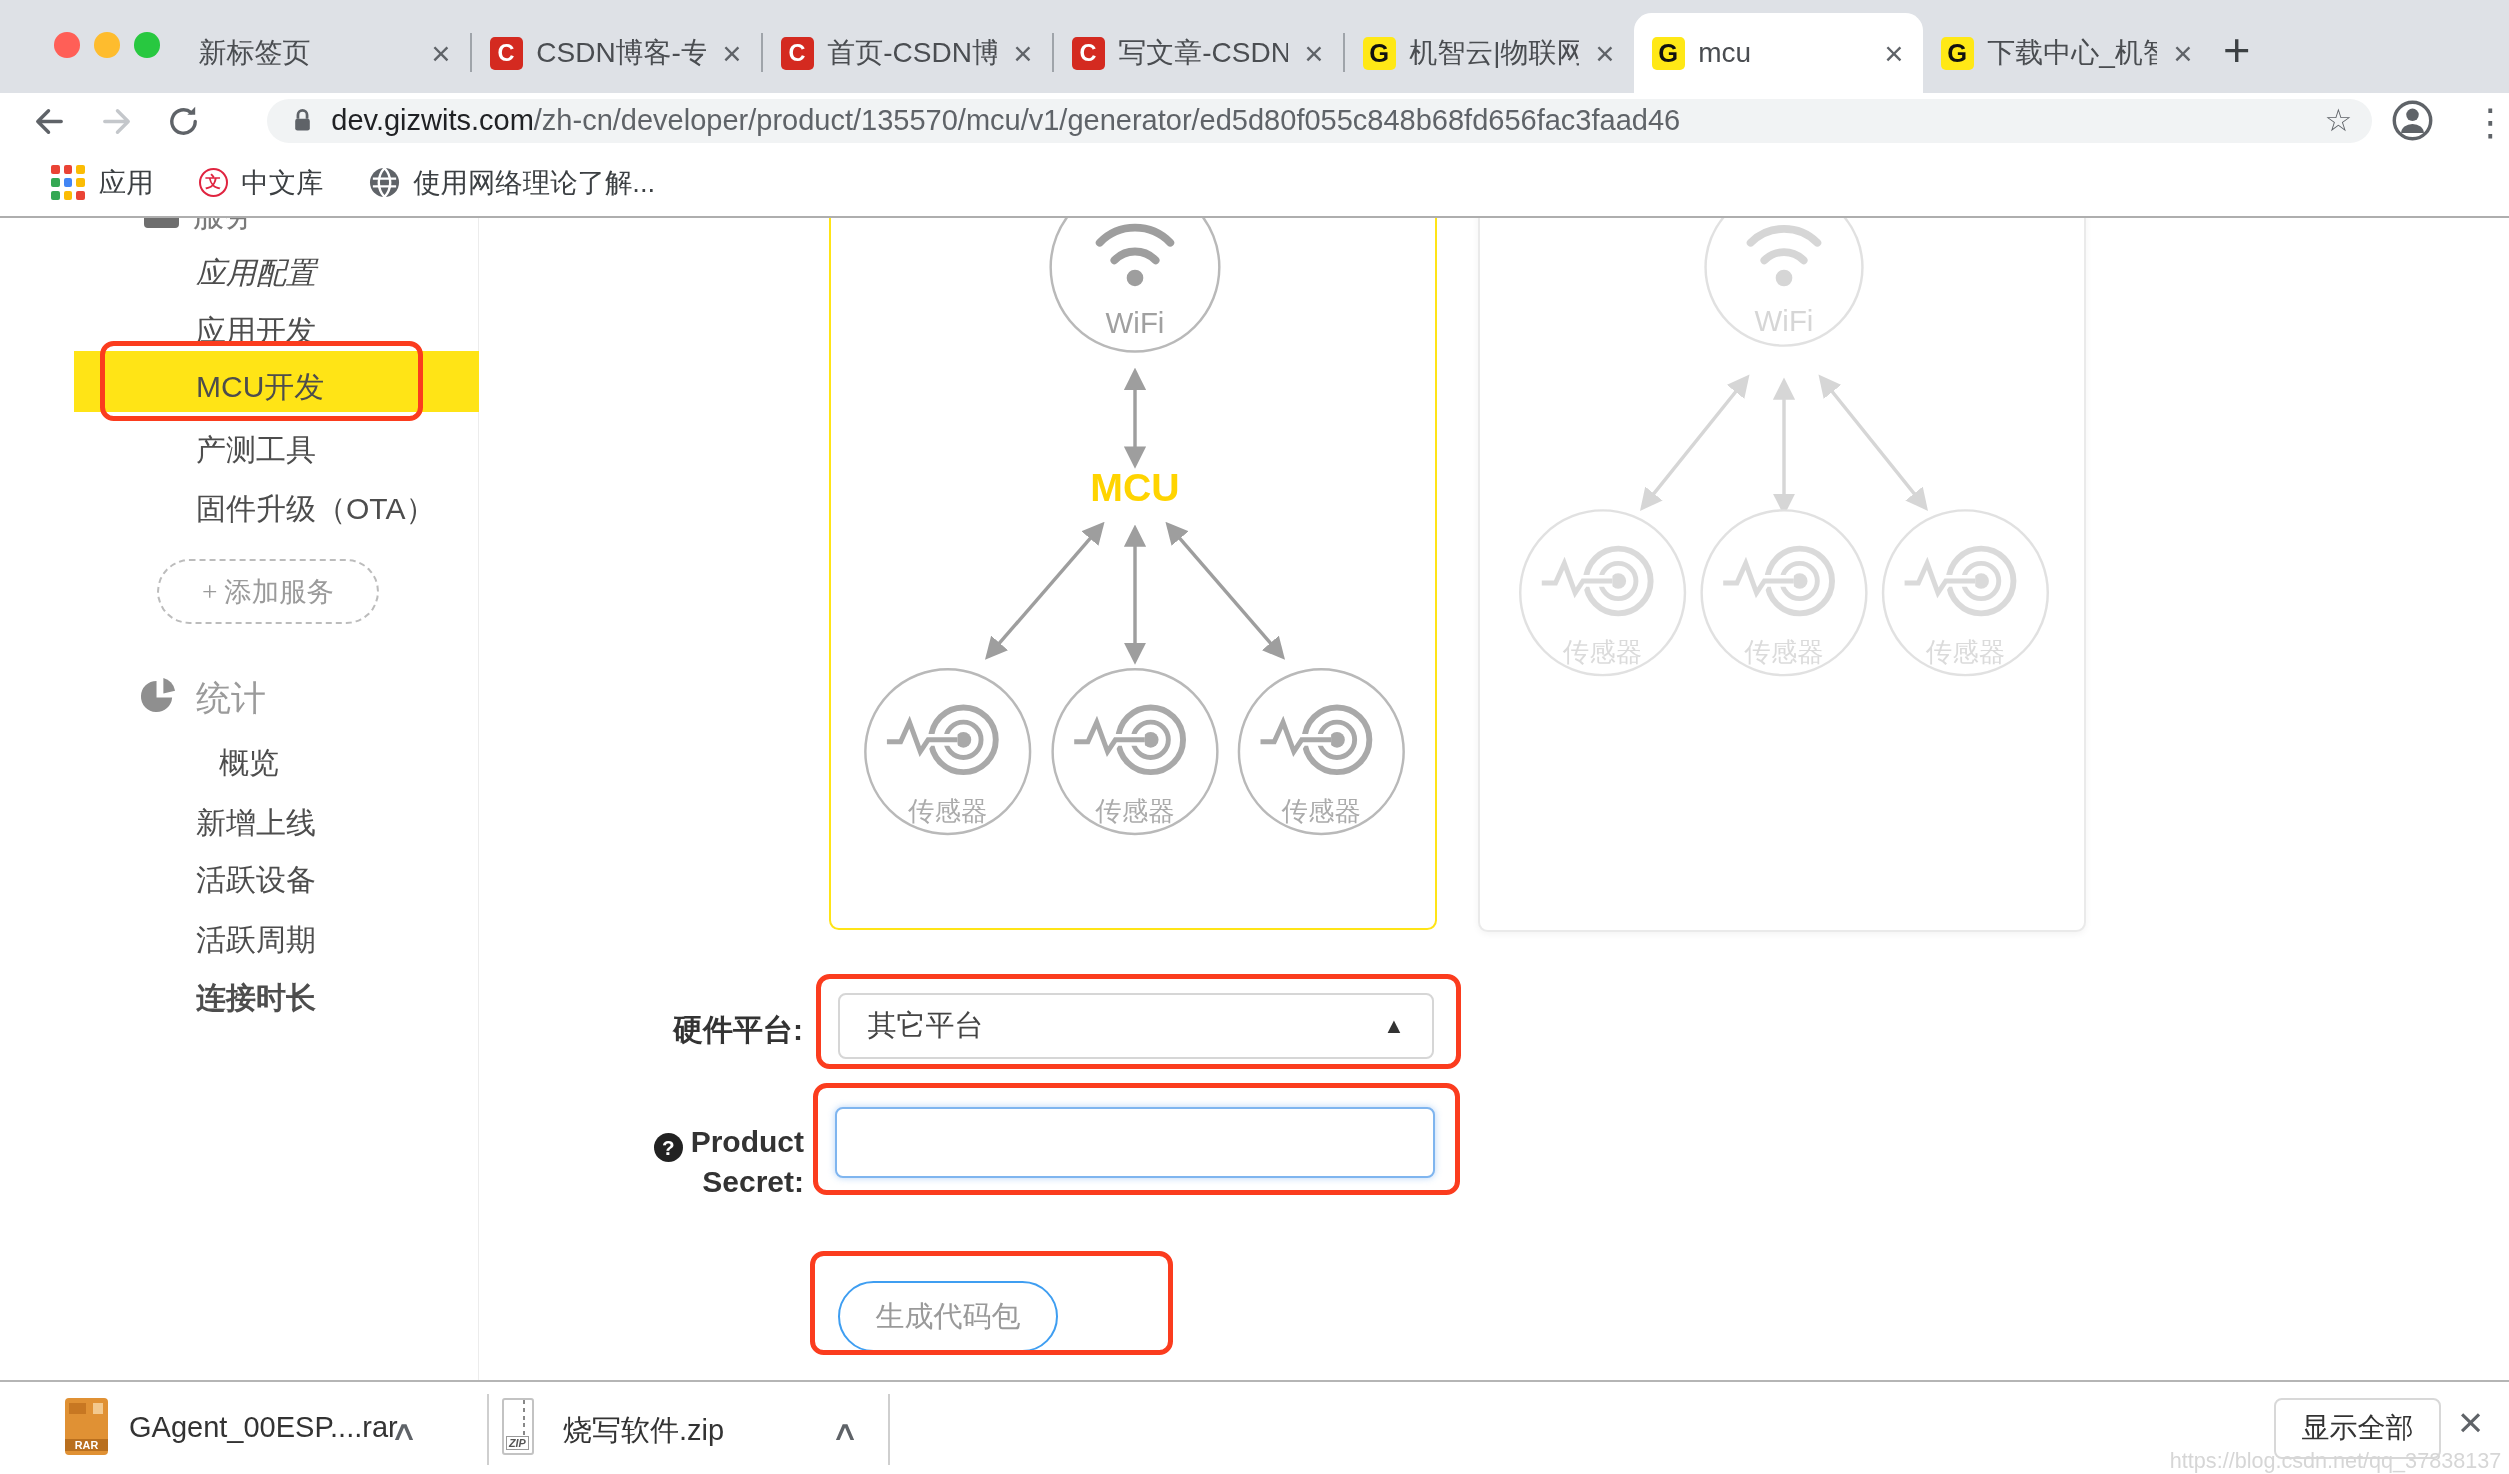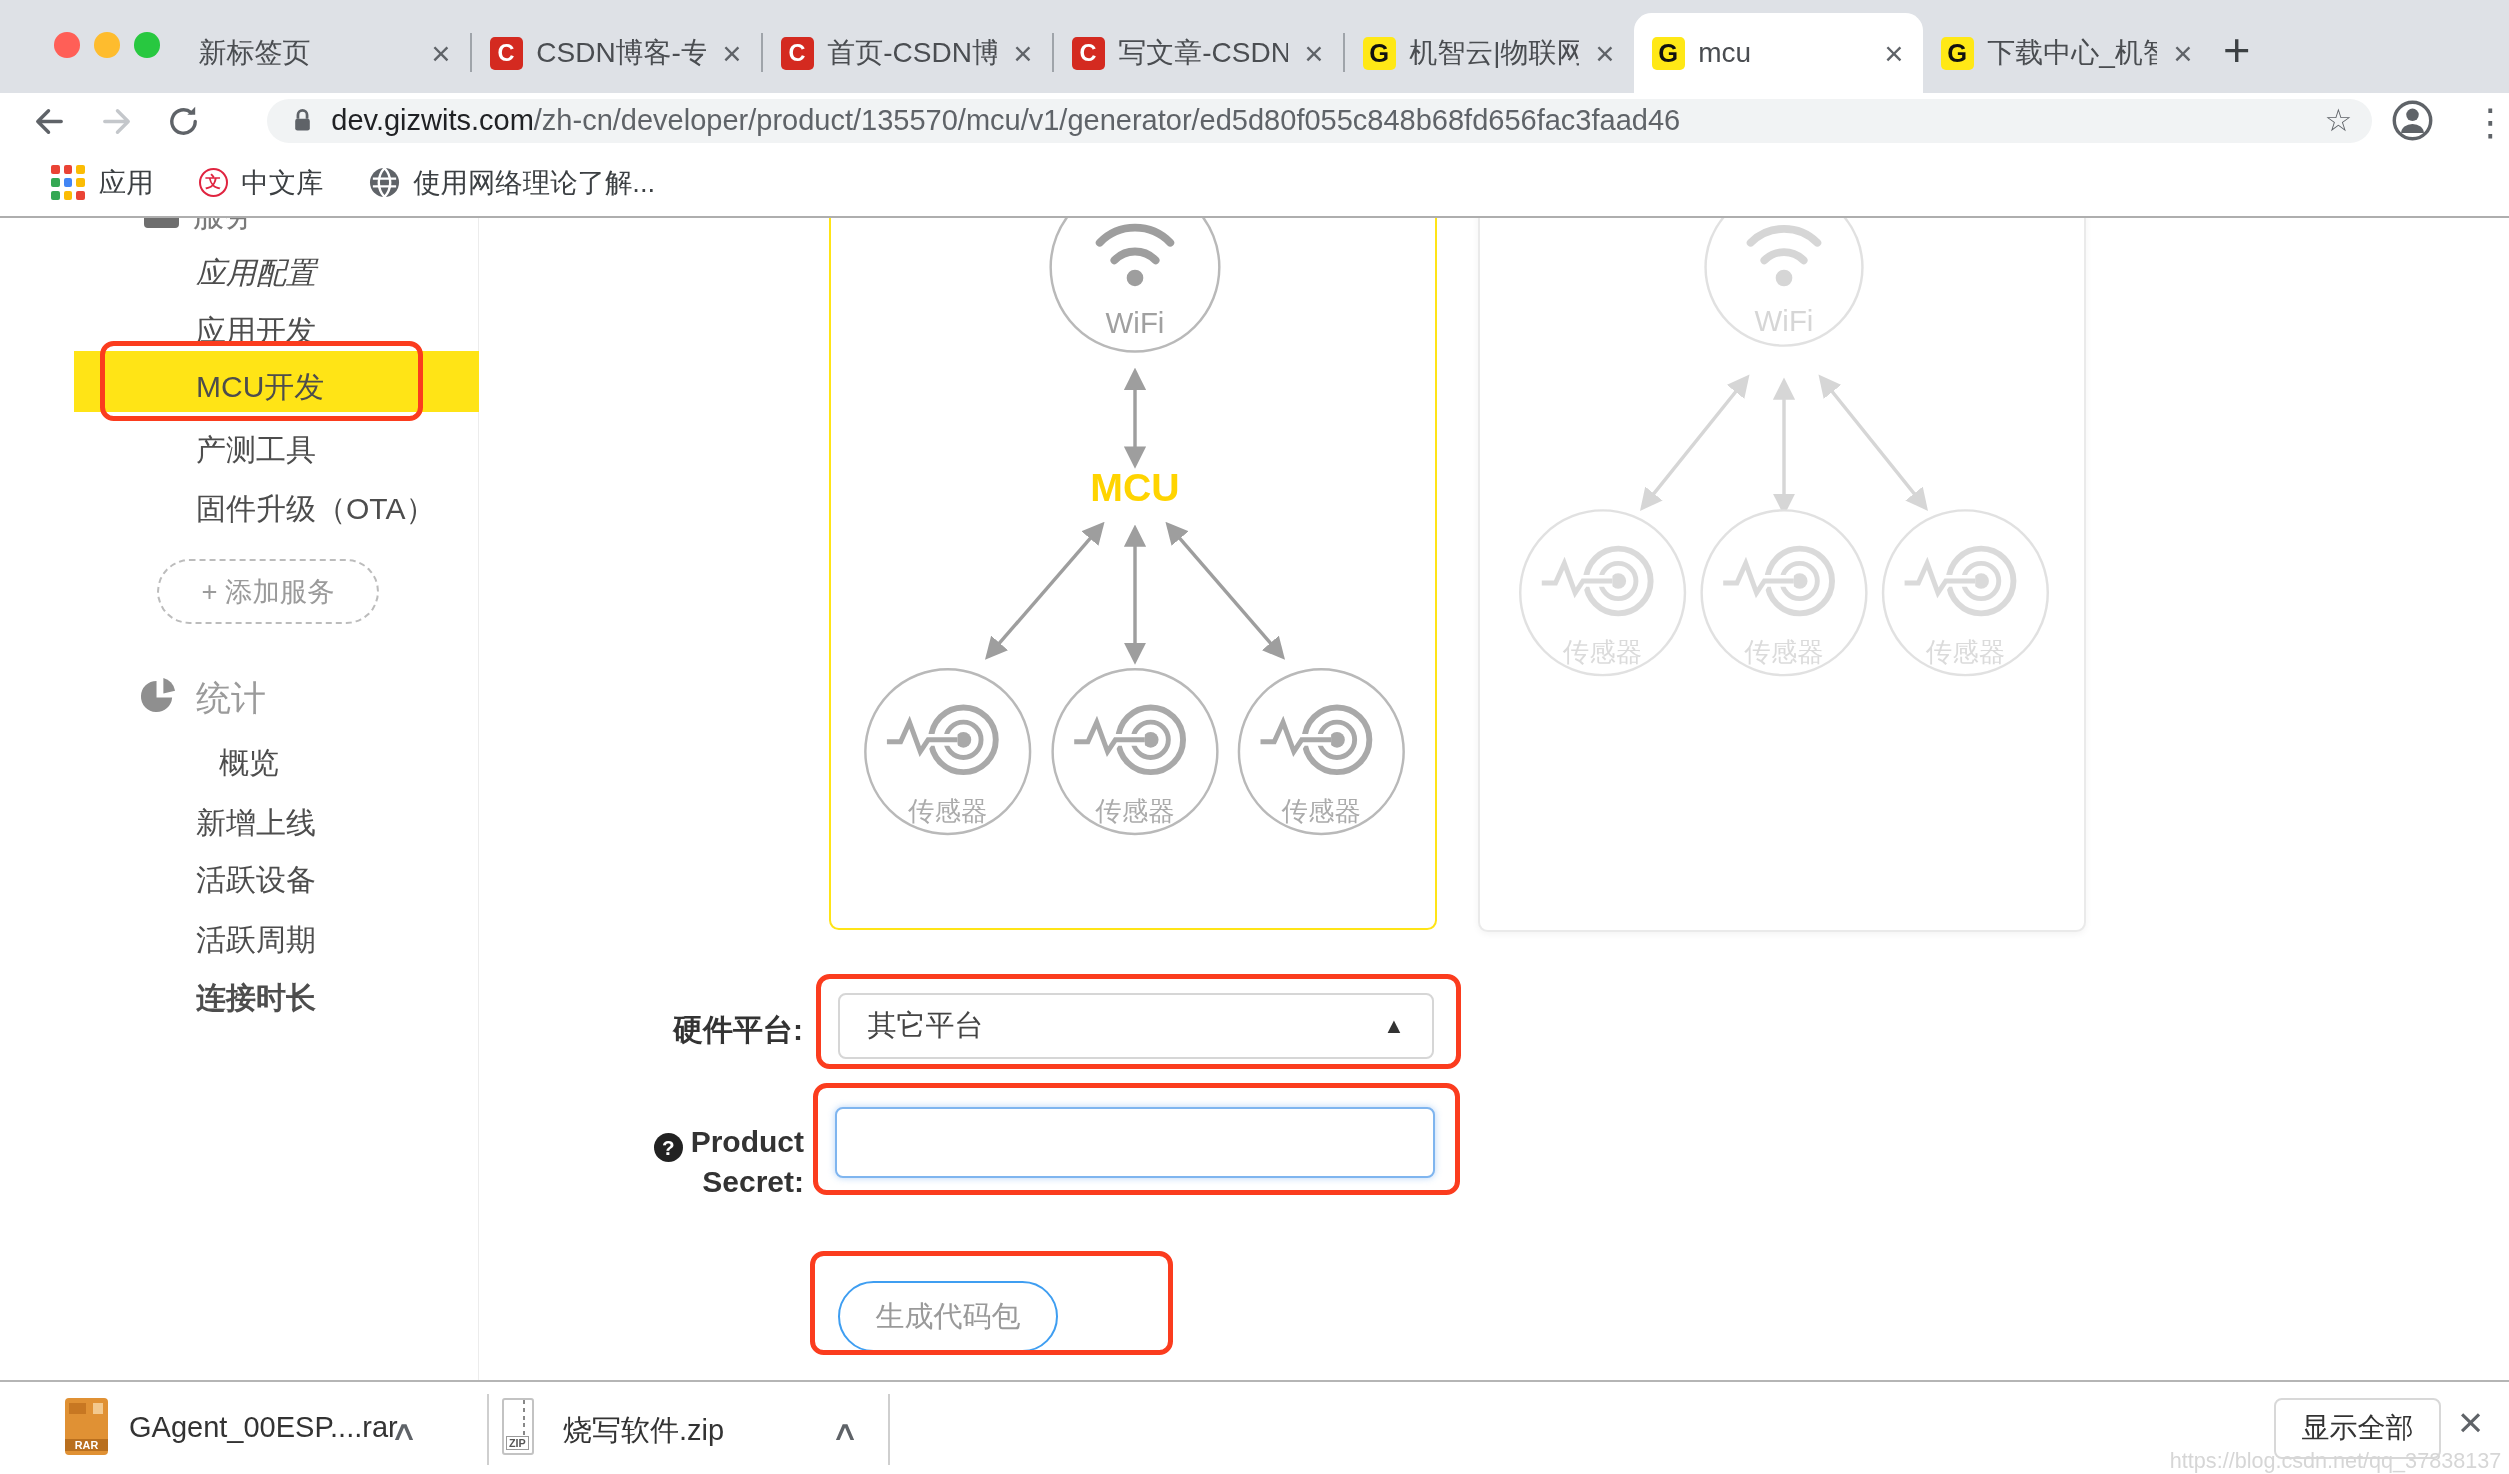--- a/index.html
+++ b/index.html
@@ -39,21 +39,21 @@
   .appsgrid i{width:8.8px;height:8.8px;border-radius:2px;display:block;}
   .zwicon{width:29px;height:29px;border-radius:50%;border:2.9px solid #e02440;color:#e02440;font-size:15.7px;display:flex;align-items:center;justify-content:center;font-weight:bold;}
 
   
   .page{position:absolute;left:0;top:216px;width:2509px;height:1164px;background:#fff;border-top:2px solid #aeaeae;overflow:hidden;}
   .sidebar{position:absolute;left:0;top:0;width:479px;height:100%;background:#fff;border-right:1px solid #ececec;}
   .sideitem{position:absolute;left:196px;font-size:30px;color:#4d4d4d;white-space:nowrap;}
   .clipicon{position:absolute;left:144px;top:-15.7px;width:35px;height:25.5px;background:#6e6e6e;border-radius:3.9px;}
   .cliptext{position:absolute;left:193px;top:-23.5px;font-size:31px;color:#7a7a7a;}
   .hl-band{position:absolute;left:74px;top:133px;width:405px;height:61px;background:#ffe416;}
-  .addsvc{position:absolute;left:157px;top:341px;width:222px;height:65px;border:2.9px dashed #bcbcbc;border-radius:33px;display:flex;align-items:center;justify-content:center;font-size:27.4px;color:#9b9b9b;}
+  .addsvc{position:absolute;left:157px;top:341px;width:222px;height:65px;border:2.9px dashed #bcbcbc;border-radius:33px;display:flex;align-items:center;justify-content:center;font-size:27.4px;color:#9b9b9b;font-family:Liberation Serif, serif;}
   .statshead{position:absolute;left:196px;top:457px;font-size:35px;color:#9b9b9b;}
   .pieicon{position:absolute;left:138px;top:459px;}
 
   
   .ann{position:absolute;border:5.9px solid #fb3c1e;border-radius:13.7px;pointer-events:none;z-index:30;}
 
   
   .card{position:absolute;top:-44px;width:608px;background:#fff;}
   .card.sel{left:829px;height:756px;border:2.9px solid #ffe416;border-radius:9.8px;}
   .card.alt{left:1478px;height:758px;border:2px solid #eaeaea;border-radius:9.8px;box-shadow:0 2px 7.8px rgba(0,0,0,0.05);}
@@ -69,21 +69,21 @@
 
   
   .dlbar{position:absolute;left:0;top:1380px;width:2509px;height:94px;background:#fff;border-top:2px solid #b5b5b5;}
   .dltext{position:absolute;top:29px;font-size:29px;color:#333;white-space:nowrap;}
   .dlchev{position:absolute;top:33px;font-size:27.4px;color:#5f6368;transform:scaleX(1.4);}
   .dlsep{position:absolute;top:11.8px;width:2px;height:71px;background:#cscsc5;background:#cfcfcf;}
   .raricon{position:absolute;left:65px;top:15.7px;width:43px;height:57px;background:#e09134;border-radius:3.9px;}
   .raricon .flap{position:absolute;left:3.9px;top:4.9px;width:17.6px;height:11.8px;background:#c77722;}
   .raricon .dot{position:absolute;right:4.9px;top:4.9px;width:9.8px;height:11.8px;background:#f3c98e;}
   .raricon .lbl{position:absolute;left:0;bottom:3.9px;width:100%;text-align:center;font-size:10.8px;color:#fff;font-weight:bold;background:#b96f1e;}
-  .zipicon{position:absolute;left:502px;top:15.7px;width:32px;height:57px;background:#fff;border:2px solid #c3c3c3;border-radius:2.9px;}
+  .zipicon{position:absolute;left:502px;top:15.7px;width:32px;height:57px;background:#fff;border:2px solid #c3c3c3;border-radius:2.9px;font-style:italic;}
   .zipicon .zipline{position:absolute;left:18.6px;top:0;width:2.9px;height:35px;background:repeating-linear-gradient(#888 0 3.9px,#fff 3.9px 7.8px);}
   .zipicon .lbl{position:absolute;left:2px;bottom:2.9px;font-size:10.8px;color:#555;border:1px solid #999;padding:0 2px;font-weight:bold;}
   .showall{position:absolute;left:2274px;top:15.7px;width:167px;height:61px;border:2px solid #d8d8d8;border-radius:7.8px;background:#fff;display:flex;align-items:center;justify-content:center;font-size:28px;color:#333;}
   .dlclose{position:absolute;left:2458px;top:15.7px;font-size:43px;color:#5f6368;}
   .watermark{position:absolute;right:7.8px;bottom:0px;font-size:21.6px;color:#d6d6d6;}
 
   svg text{font-family:"Liberation Sans","DejaVu Sans",sans-serif;}
 </style>
 </head>
 <body>

